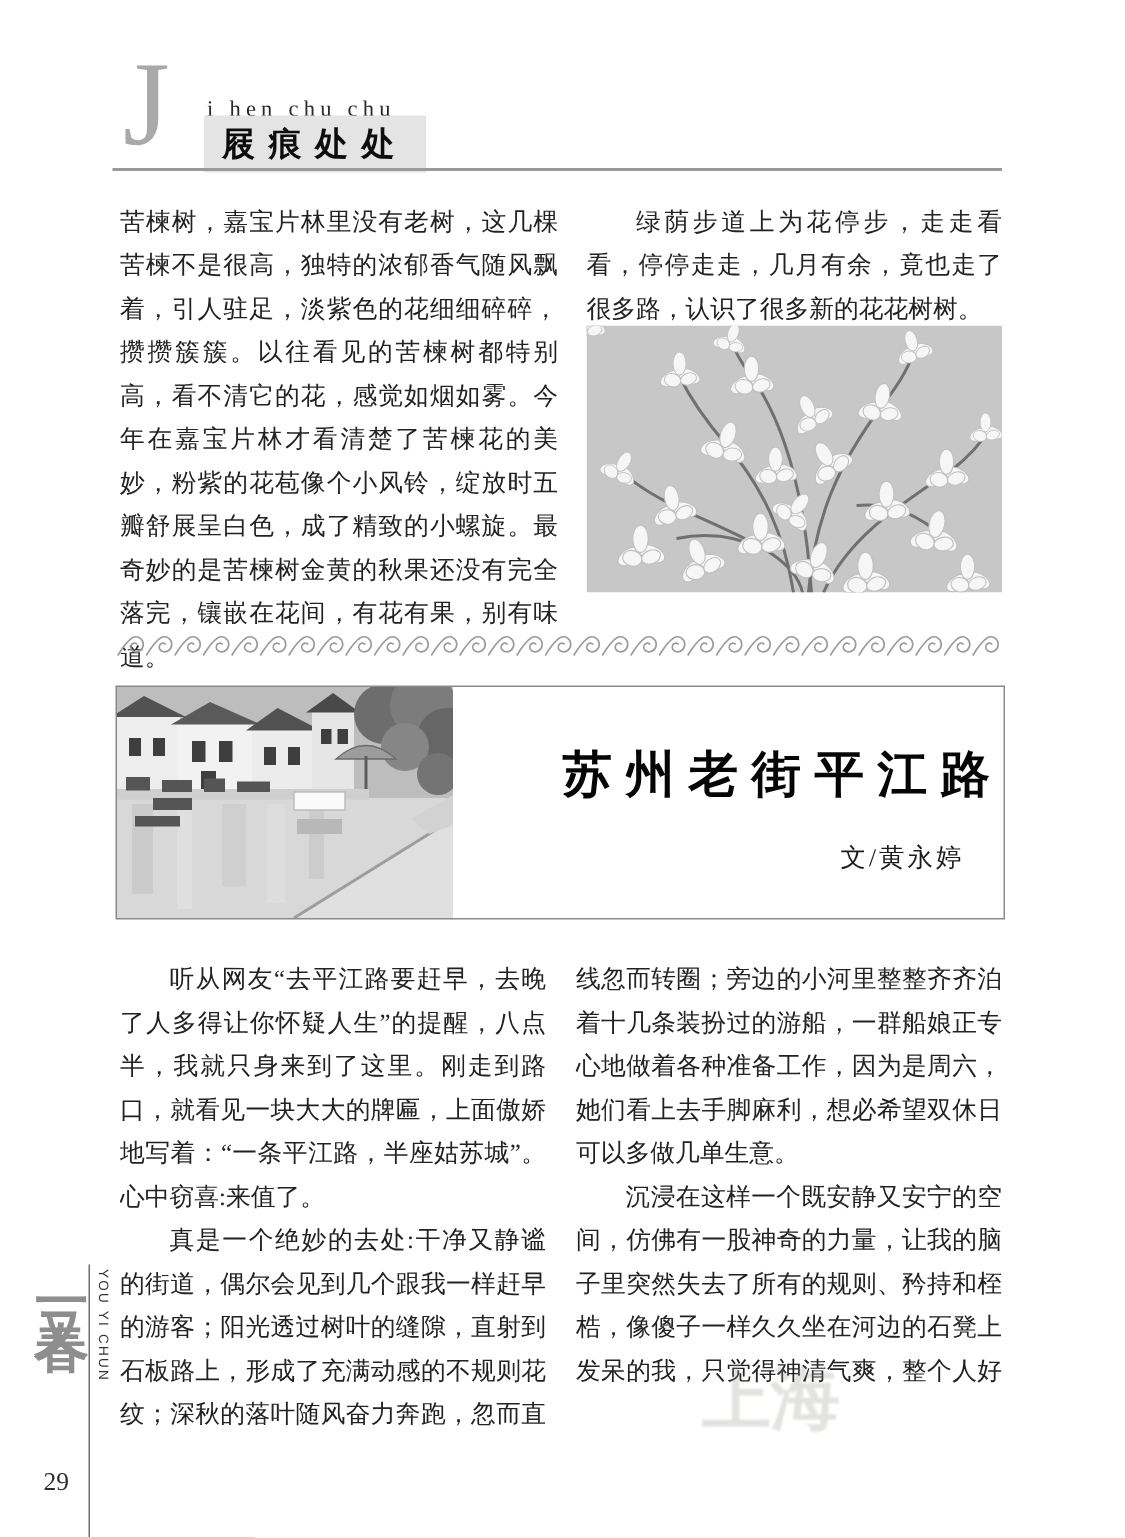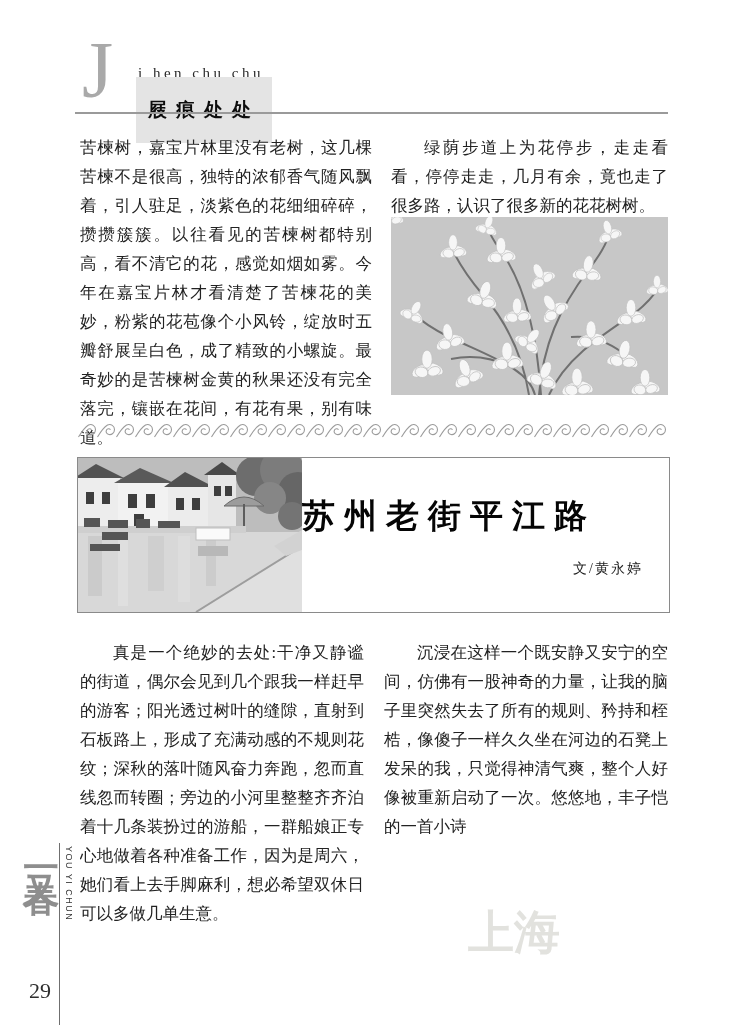--- a/index.html
+++ b/index.html
@@ -21,22 +21,22 @@
   }
   .pinyin{
     position:absolute;left:138px;top:50px;
     font-size:15px;letter-spacing:3.5px;color:#2a2a2a;
     font-family:"Liberation Serif",serif;
     margin-top:15px;
   }
   .col-title-box{
     position:absolute;left:136px;top:77px;
     background:#e4e4e4;
-    padding:20px 12px;
-    font-size:19px;font-weight:bold;letter-spacing:9px;
+    padding:4px 12px;
+    font-size:22px;font-weight:bold;letter-spacing:9px;
     color:#0d0d0d;
   }
   .header-rule{
     position:absolute;left:75px;top:112px;
     width:593px;height:2px;background:#9a9a9a;
   }
 
   
   .bodytext{
     font-size:16.5px;line-height:29px;
@@ -64,28 +64,28 @@
   .feature-box{
     position:absolute;left:77px;top:457px;
     width:591px;height:154px;
     border:1px solid #8a8a8a;
     display:flex;background:#fff;
   }
   .canal-photo{width:224px;height:154px;flex:0 0 auto;}
   .feature-right{position:relative;flex:1;}
   .feature-title{
     position:absolute;left:0;right:0;top:36px;
-    text-align:left;
+    text-align:right;
     font-family:"Liberation Sans","DejaVu Sans",sans-serif;
     font-weight:900;font-size:33px;letter-spacing:9px;
     color:#050505;white-space:nowrap;
   }
   .feature-byline{
     position:absolute;right:26px;top:102px;
-    font-size:14px;letter-spacing:2px;color:#1c1c1c;
+    font-size:17px;letter-spacing:2px;color:#1c1c1c;
   }
 
   
   .bottom-cols{
     position:absolute;left:80px;top:638px;
     width:588px;height:325px;
     column-count:2;column-gap:20px;column-fill:auto;
     overflow:hidden;
   }
 
@@ -101,21 +101,21 @@
     font-size:9px;letter-spacing:1.5px;color:#333;
   }
   .side-calli{
     position:absolute;left:22px;top:846px;
     writing-mode:vertical-rl;text-orientation:upright;
     font-size:36px;line-height:38px;letter-spacing:3px;
     font-weight:bold;color:#8e8e8e;
   }
   .page-num{
     position:absolute;left:29px;top:978px;
-    font-size:22px;color:#2e2e2e;
+    font-size:17px;color:#2e2e2e;
   }
 
   
   .watermark{
     position:absolute;left:468px;top:902px;
     display:flex;gap:16px;
     font-size:46px;font-weight:bold;
     color:rgba(150,150,138,0.28);
     filter:blur(0.6px);
     pointer-events:none;
@@ -342,20 +342,21 @@
       <line x1="118" y1="154" x2="224" y2="88" stroke="#9d9d9d" stroke-width="2"></line>
       <polygon points="196,88 224,72 224,92 208,98" fill="#d2d2d2"></polygon>
     </svg>
     <div class="feature-right">
       <div class="feature-title">苏州老街平江路</div>
       <div class="feature-byline">文/黄永婷</div>
     </div>
   </div>
 
   <div class="bodytext bottom-cols">
+    <p class="indent">听从网友“去平江路要赶早，去晚了人多得让你怀疑人生”的提醒，八点半，我就只身来到了这里。刚走到路口，就看见一块大大的牌匾，上面傲娇地写着：“一条平江路，半座姑苏城”。心中窃喜:来值了。</p>
     <p class="indent">真是一个绝妙的去处:干净又静谧的街道，偶尔会见到几个跟我一样赶早的游客；阳光透过树叶的缝隙，直射到石板路上，形成了充满动感的不规则花纹；深秋的落叶随风奋力奔跑，忽而直线忽而转圈；旁边的小河里整整齐齐泊着十几条装扮过的游船，一群船娘正专心地做着各种准备工作，因为是周六，她们看上去手脚麻利，想必希望双休日可以多做几单生意。</p>
     <p class="indent">沉浸在这样一个既安静又安宁的空间，仿佛有一股神奇的力量，让我的脑子里突然失去了所有的规则、矜持和桎梏，像傻子一样久久坐在河边的石凳上发呆的我，只觉得神清气爽，整个人好像被重新启动了一次。悠悠地，丰子恺的一首小诗</p>
   </div>
 
   <div class="side-rule"></div>
   <div class="side-latin">YOU YI CHUN</div>
   <div class="side-calli">又一春</div>
   <div class="page-num">29</div>
 
   <div class="watermark">

